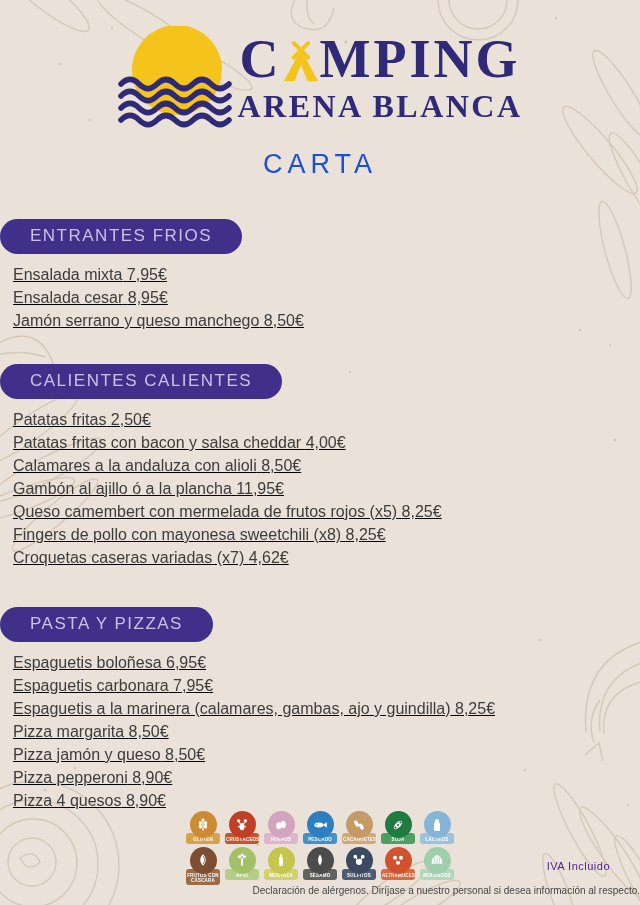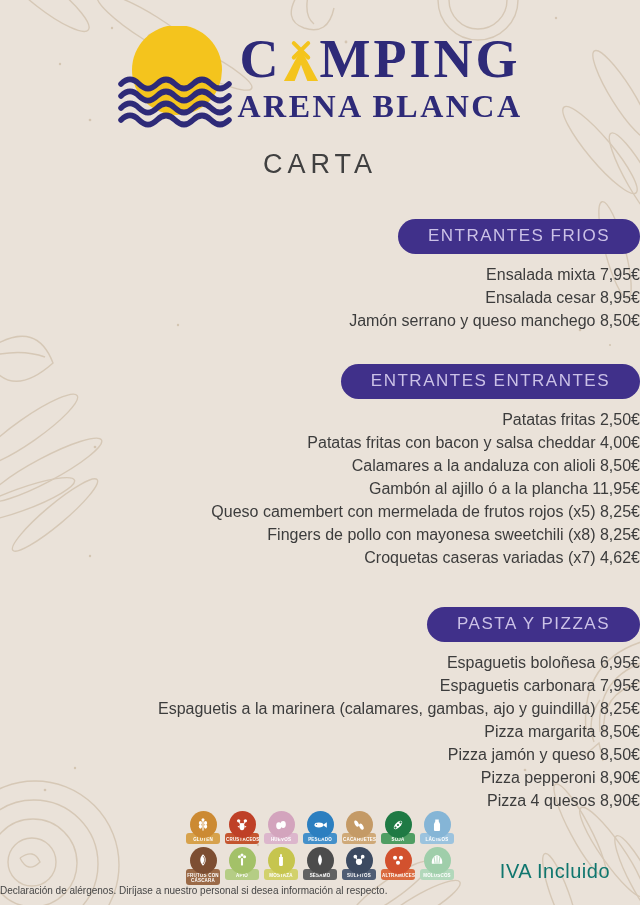--- a/index.html
+++ b/index.html
@@ -9,39 +9,39 @@
   
   .logo-row{position:absolute;top:26px;left:0;right:0;display:flex;justify-content:center;
             align-items:center;gap:4px;}
   .brand-col{display:flex;flex-direction:column;align-items:center;color:#2e2a78;
              font-family:"Liberation Serif",serif;font-weight:bold;}
   .brand-top{font-size:54px;line-height:1;letter-spacing:3px;display:flex;align-items:flex-end;}
   .brand-top .tent{margin:0 1px 1px 1px;}
   .brand-bottom{font-size:32px;line-height:1;letter-spacing:2.5px;margin-top:4px;}
   
   .carta{position:absolute;top:149px;width:100%;text-align:center;font-size:27px;
-         letter-spacing:5px;color:#404040;}
+         letter-spacing:5px;color:#1d4ed8;}
   
-  .section{position:absolute;left:0;width:100%;text-align:right;}
+  .section{position:absolute;left:0;width:100%;text-align:left;text-decoration:underline;}
   .pill{display:inline-block;background:#40308a;color:#cbc1e7;border-radius:999px;
         padding:7px 30px 8px 30px;font-size:17px;letter-spacing:1.5px;}
   .items{margin-top:9px;padding-left:13px;}
   .item{font-size:16px;line-height:23px;color:#3c3c3c;white-space:nowrap;}
   
   .allergens{position:absolute;top:811px;left:50%;transform:translateX(-50%);
              display:flex;flex-direction:column;gap:3px;}
   .arow{display:flex;gap:1px;justify-content:center;}
   .badge{width:38px;display:flex;flex-direction:column;align-items:center;}
   .circle{width:27px;height:27px;border-radius:50%;display:flex;align-items:center;
           justify-content:center;position:relative;z-index:1;}
   .tag{margin-top:-5px;width:34px;box-sizing:border-box;padding:4px 1px 1.5px 1px;border-radius:3px;
        color:#fff;font-size:4.5px;font-weight:bold;text-align:center;letter-spacing:.2px;
        line-height:1.2;text-transform:uppercase;}
-  .disclaimer{position:absolute;top:885px;width:100%;text-align:left;font-size:10px;color:#454545;}
-  .vat{position:absolute;top:860px;right:30px;font-size:20px;color:#0f766e;letter-spacing:.5px;}
+  .disclaimer{position:absolute;top:885px;width:100%;text-align:right;font-size:10px;color:#454545;}
+  .vat{position:absolute;top:860px;right:30px;font-size:11px;color:#4c1d95;letter-spacing:.5px;}
 </style>
 </head>
 <body>
 
 <div class="page">
 
   <svg class="deco" width="640" height="905" viewBox="0 0 640 905">
     <g fill="none" stroke="#c2ae93" stroke-width="1.4" opacity="0.5">
 
       <ellipse cx="45" cy="-4" rx="55" ry="13" transform="rotate(38 45 -4)"></ellipse>
@@ -133,21 +133,21 @@
   </div>
 
   <div class="carta">CARTA</div>
 
   <div>
       <div class="section" style="top: 219px;"><div class="pill"><span>ENTRANTES FRIOS</span></div><div class="items">
           <div class="item"><span>Ensalada mixta</span> <span>7,95€</span></div>
           <div class="item"><span>Ensalada cesar</span> <span>8,95€</span></div>
           <div class="item"><span>Jamón serrano y queso manchego</span> <span>8,50€</span></div>
         </div></div>
-      <div class="section" style="top: 364px;"><div class="pill"><span>ENTRANTES ENTRANTES</span></div><div class="items">
+      <div class="section" style="top: 364px;"><div class="pill"><span>CALIENTES CALIENTES</span></div><div class="items">
           <div class="item"><span>Patatas fritas</span> <span>2,50€</span></div>
           <div class="item"><span>Patatas fritas con bacon y salsa cheddar</span> <span>4,00€</span></div>
           <div class="item"><span>Calamares a la andaluza con alioli</span> <span>8,50€</span></div>
           <div class="item"><span>Gambón al ajillo ó a la plancha</span> <span>11,95€</span></div>
           <div class="item"><span>Queso camembert con mermelada de frutos rojos (x5)</span> <span>8,25€</span></div>
           <div class="item"><span>Fingers de pollo con mayonesa sweetchili (x8)</span> <span>8,25€</span></div>
           <div class="item"><span>Croquetas caseras variadas (x7)</span> <span>4,62€</span></div>
         </div></div>
       <div class="section" style="top: 607px;"><div class="pill"><span>PASTA Y PIZZAS</span></div><div class="items">
           <div class="item"><span>Espaguetis boloñesa</span> <span>6,95€</span></div>

